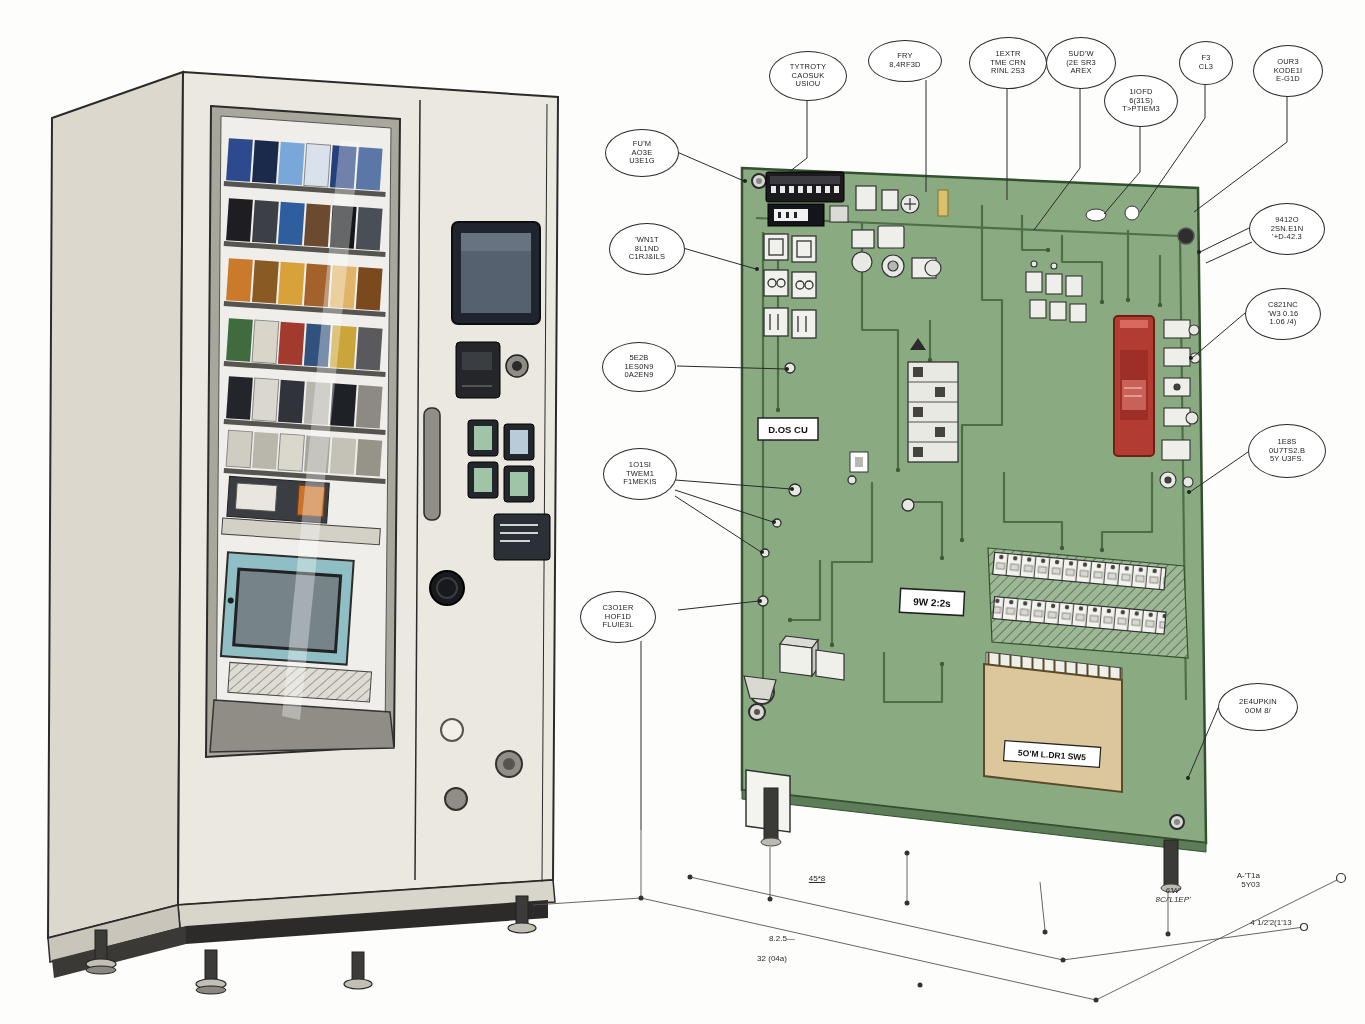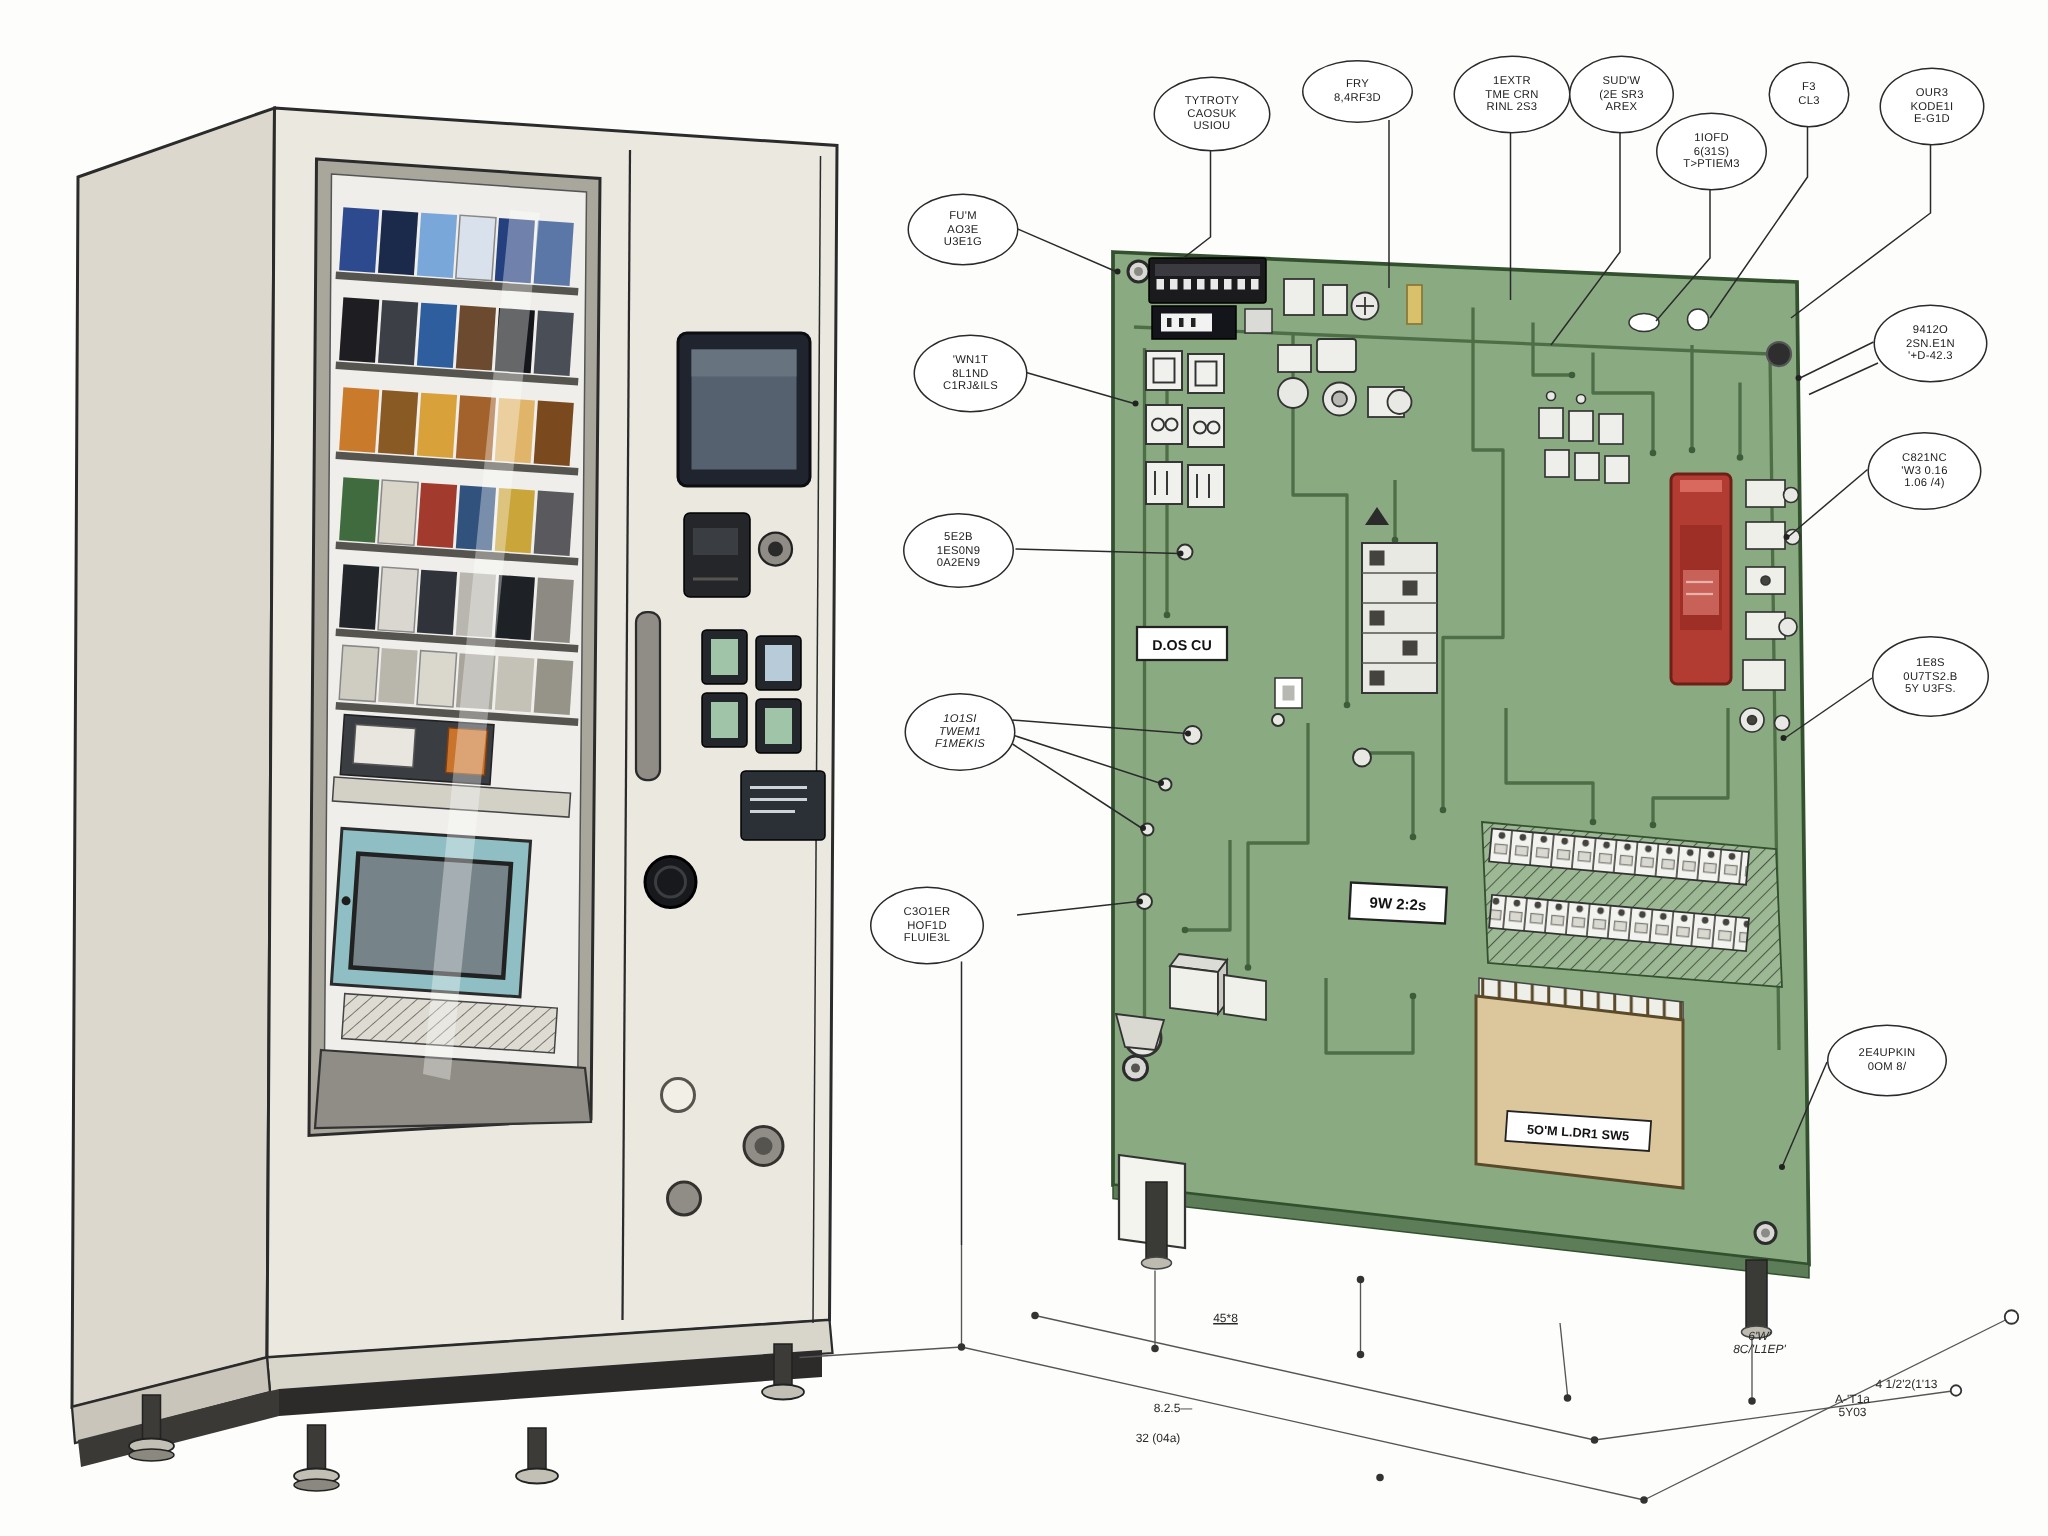--- a/index.html
+++ b/index.html
@@ -487,21 +487,21 @@
 
 <div class="callout" style="left:605px;top:129px;width:72px;height:46px;">FU'M
 AO3E
 U3E1G</div>
 <div class="callout" style="left:609px;top:223px;width:74px;height:50px;">'WN1T
 8L1ND
 C1RJ&amp;ILS</div>
 <div class="callout" style="left:602px;top:342px;width:72px;height:48px;">5E2B
 1ES0N9
 0A2EN9</div>
-<div class="callout" style="left:603px;top:462px;width:72px;height:50px;font-style:italic;">1O1SI
+<div class="callout" style="left:603px;top:448px;width:72px;height:50px;">1O1SI
 TWEM1
 F1MEKIS</div>
 <div class="callout" style="left:580px;top:591px;width:74px;height:50px;">C3O1ER
 HOF1D
 FLUIE3L</div>
 
 <div class="callout" style="left:1249px;top:203px;width:74px;height:50px;">9412O
 2SN.E1N
 '+D-42.3</div>
 <div class="callout" style="left:1245px;top:288px;width:74px;height:50px;">C821NC
@@ -511,17 +511,17 @@
 0U7TS2.B
 5Y U3FS.</div>
 <div class="callout" style="left:1218px;top:683px;width:78px;height:46px;">2E4UPKIN
 0OM 8/</div>
 
 <div class="dim" style="left:795px;top:874px;width:44px;text-decoration:underline;">45*8</div>
 <div class="dim" style="left:758px;top:886px;width:48px;margin-top:48px;">8.2.5—</div>
 <div class="dim" style="left:744px;top:954px;width:56px;">32 (04a)</div>
 <div class="dim" style="left:1143px;top:886px;width:60px;font-style:italic;">6'W'
 8C/'L1EP'</div>
-<div class="dim" style="left:1210px;top:928px;width:50px;">A-'T1a
+<div class="dim" style="left:1210px;top:871px;width:50px;text-align:right;">A-'T1a
 5Y03</div>
 <div class="dim" style="left:1238px;top:918px;width:66px;">4 1/2'2(1'13</div>
 
 </div>
 
 </body></html>

